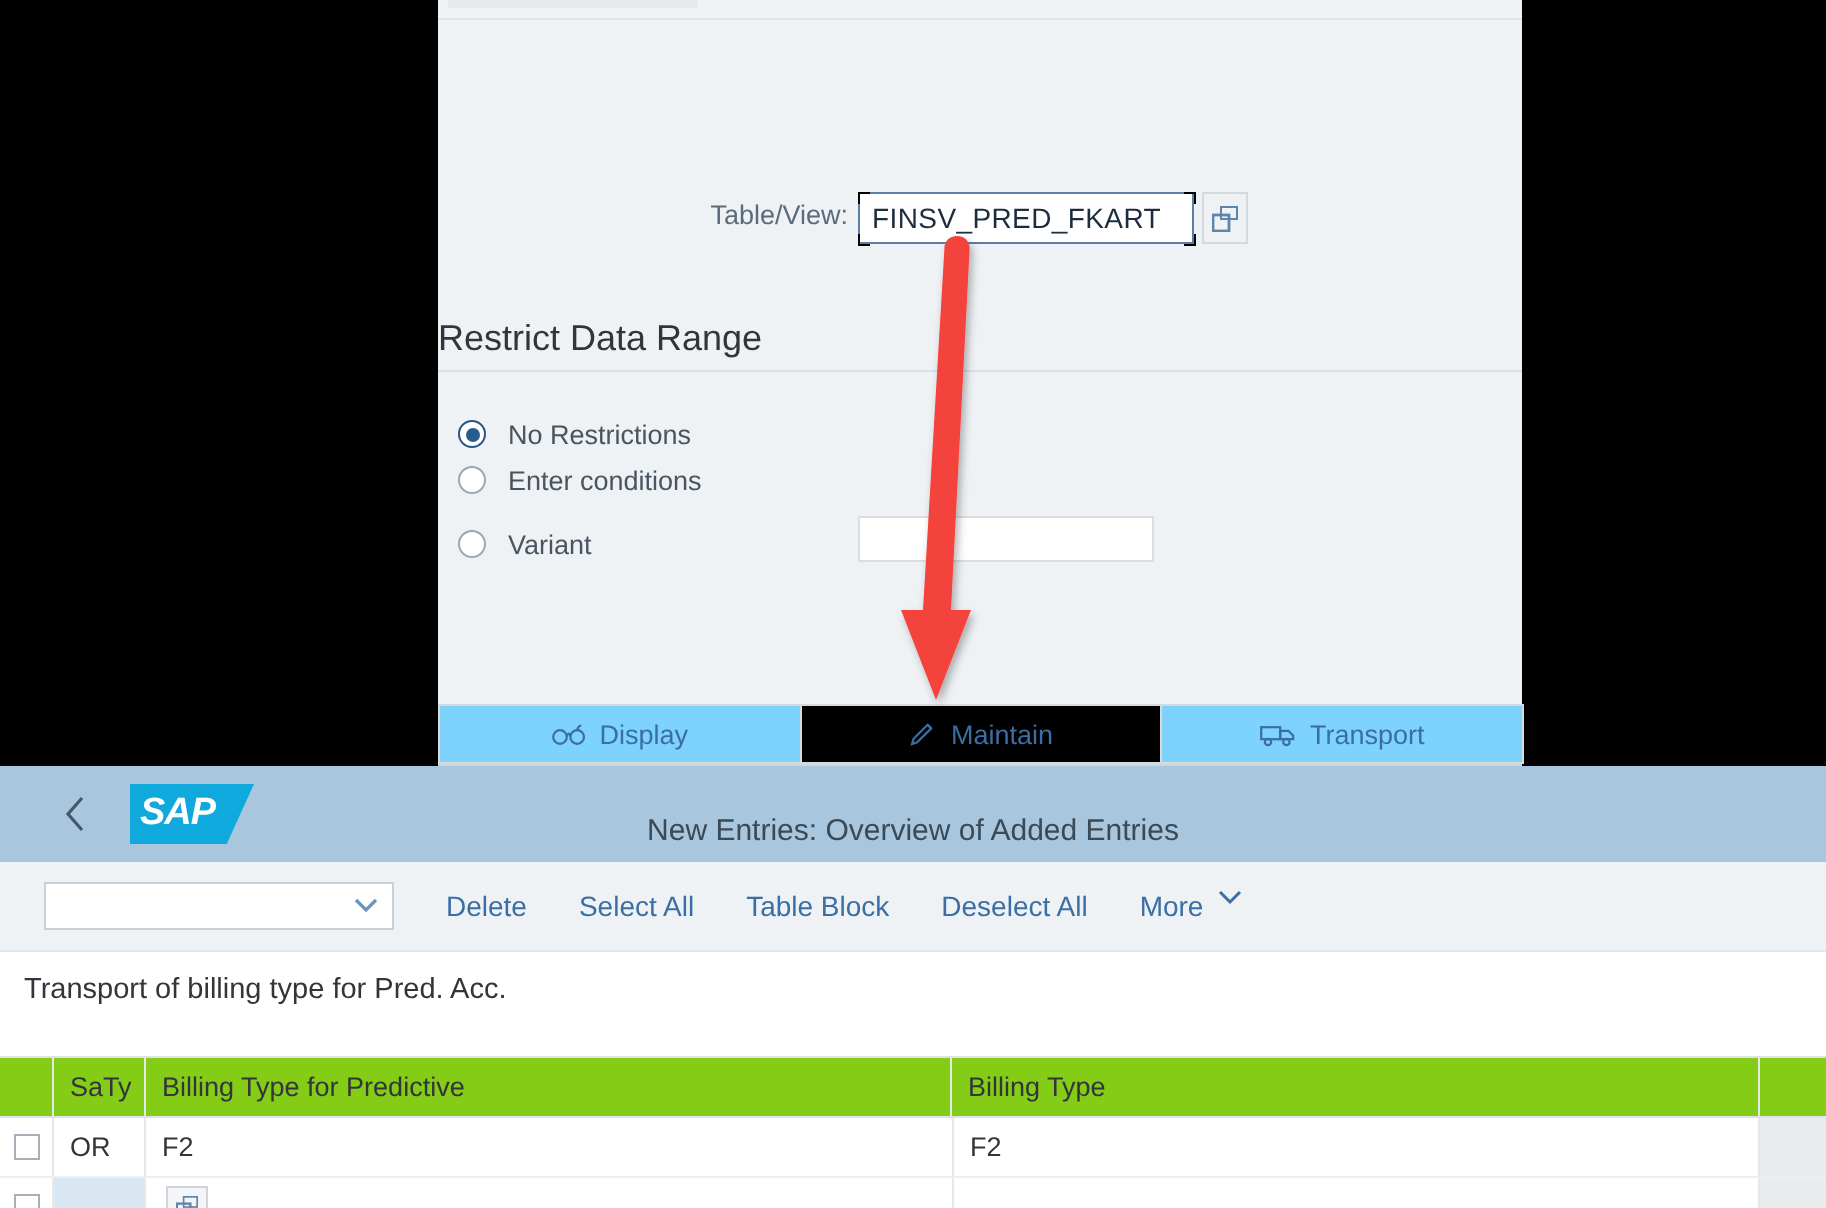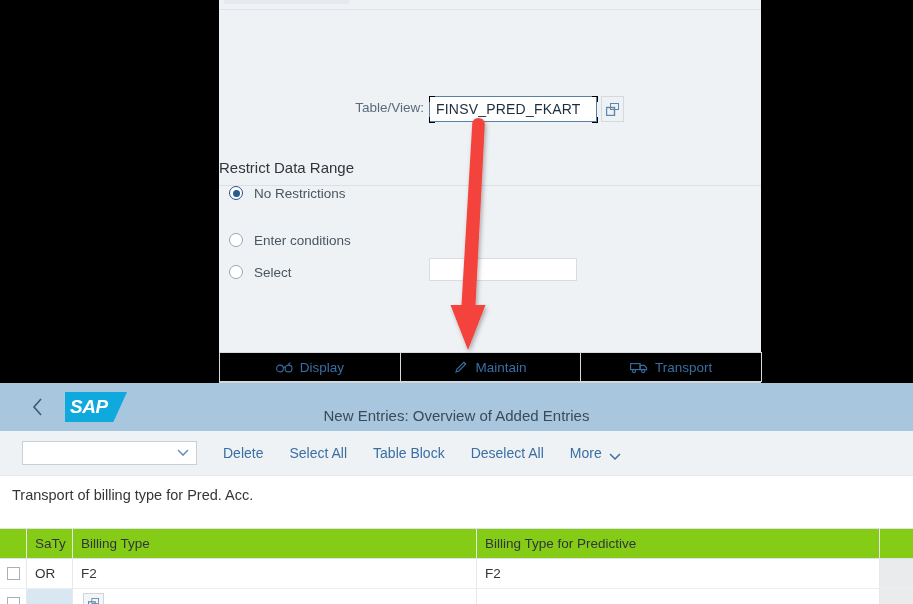--- a/index.html
+++ b/index.html
@@ -45,21 +45,21 @@
   .c-bl{left:210px;top:21px;border-left:1.5px solid;border-bottom:1.5px solid;}
   .c-br{left:373px;top:21px;border-right:1.5px solid;border-bottom:1.5px solid;}
   .tv-help{
     position:absolute;left:382px;top:0;width:23px;height:26px;
     background:#eef2f5;border:1px solid #d4d9de;box-sizing:border-box;
     display:flex;align-items:center;justify-content:center;cursor:pointer;
   }
 
   
   .sect-title{
-    position:absolute;left:219px;top:159px;font-size:15px;color:#32363a;text-align:right;
+    position:absolute;left:219px;top:159px;font-size:18px;color:#32363a;text-align:right;
   }
   .sect-rule{
     position:absolute;left:219px;top:185px;width:542px;height:1px;background:#dcdfe3;
   }
 
   .radio-row{position:absolute;left:229px;height:22px;display:flex;align-items:center;}
   .rb{
     width:14px;height:14px;border-radius:50%;
     border:1px solid #9aa7b4;background:#fff;box-sizing:border-box;
     display:flex;align-items:center;justify-content:center;flex:none;cursor:pointer;
@@ -69,21 +69,21 @@
   .rb-label{margin-left:11px;font-size:13.5px;color:#4a5560;white-space:nowrap;}
 
   .variant-input{
     position:absolute;left:429px;top:258px;width:148px;height:23px;
     background:#fff;border:1px solid #d9dde1;box-sizing:border-box;
   }
 
   
   .btnbar{position:absolute;left:219px;top:352px;width:542px;height:30px;display:flex;}
   .dbtn{
-    flex:1;height:30px;background:#000000;border:1px solid #d6dbe0;
+    flex:1;height:30px;background:#7dd3fc;border:1px solid #d6dbe0;
     margin-right:-1px;box-sizing:border-box;
     display:flex;align-items:center;justify-content:center;gap:7px;
     font-size:13.5px;color:#3a6ea5;cursor:pointer;
   }
   .dbtn.mid{background:#000000;}
   .dialog-bottomline{
     position:absolute;left:219px;top:382px;width:542px;height:1px;background:#cdd6df;
   }
 
   
@@ -119,21 +119,21 @@
     position:relative;width:913px;height:44px;background:#eef2f5;
     display:flex;align-items:center;border-bottom:1px solid #e3e8ec;
   }
   .tb-select{
     margin-left:22px;width:175px;height:24px;background:#fff;
     border:1px solid #c8cfd6;box-sizing:border-box;position:relative;cursor:pointer;
   }
   .tb-select .chev{position:absolute;right:7px;top:7px;}
   .tb-item{
     margin-left:26px;font-size:14px;color:#3a6ea5;cursor:pointer;
-    display:flex;align-items:flex-end;gap:7px;white-space:nowrap;
+    display:flex;align-items:flex-start;gap:7px;white-space:nowrap;
   }
 
   .tbl-caption{
     position:absolute;left:12px;top:104px;font-size:14.5px;color:#32363a;
   }
 
   .tbl{position:absolute;left:0;top:145px;width:913px;}
   .trow{display:flex;height:29px;}
   .thead{background:#84cc16;border-top:1px solid #dfe3e7;border-bottom:1px solid #dfe3e7;}
   .tcell{
@@ -185,33 +185,33 @@
         <svg width="13" height="13" viewBox="0 0 13 13">
           <rect x="4.5" y="0.5" width="8" height="6" fill="none" stroke="#5e86ad" stroke-width="1"></rect>
           <rect x="0.5" y="4.5" width="8" height="8" fill="none" stroke="#5e86ad" stroke-width="1.4"></rect>
         </svg>
       </div>
     </div>
 
     <div class="sect-title" style="left:0;top:159px;margin-left:0;">Restrict Data Range</div>
     <div class="sect-rule" style="left:0;top:185px;width:542px;"></div>
 
-    <div class="radio-row" style="top:182px;left:10px;text-align:right;">
+    <div class="radio-row" style="top:206px;left:10px;text-align:right;">
       <span class="rb sel"></span>
       <span class="rb-label">No Restrictions</span>
     </div>
 
     <div class="radio-row" style="top:229px;left:10px;">
       <span class="rb"></span>
       <span class="rb-label">Enter conditions</span>
     </div>
 
     <div class="radio-row" style="top:261px;left:10px;">
       <span class="rb"></span>
-      <span class="rb-label">Select</span>
+      <span class="rb-label">Variant</span>
     </div>
 
     <input class="variant-input" type="text" style="left: 210px; top: 258px;" value="">
 
     <div class="btnbar" style="left:0;top:352px;">
       <div class="dbtn">
         <svg width="17" height="11" viewBox="0 0 17 11">
           <circle cx="4" cy="6.5" r="3.4" fill="none" stroke="#3a6ea5" stroke-width="1.1"></circle>
           <circle cx="12.6" cy="6.5" r="3.4" fill="none" stroke="#3a6ea5" stroke-width="1.1"></circle>
           <path d="M7.4 6 Q8.4 3.6 9.3 6" fill="none" stroke="#3a6ea5" stroke-width="1.1"></path>
@@ -296,22 +296,22 @@
       </div>
     </div>
 
     <div class="tbl-caption">Transport of billing type for Pred. Acc.</div>
 
     <div class="tbl">
 
       <div class="trow thead">
         <div class="tcell c-chk"></div>
         <div class="tcell c-saty">SaTy</div>
+        <div class="tcell c-bpred">Billing Type for Predictive</div>
         <div class="tcell c-btype">Billing Type</div>
-        <div class="tcell c-bpred">Billing Type for Predictive</div>
         <div class="tcell c-tail"></div>
       </div>
 
       <div class="tbody">
 
         <div class="trow">
           <div class="tcell c-chk">
             <span class="chkbox"></span>
           </div>
           <div class="tcell c-saty">OR</div>

